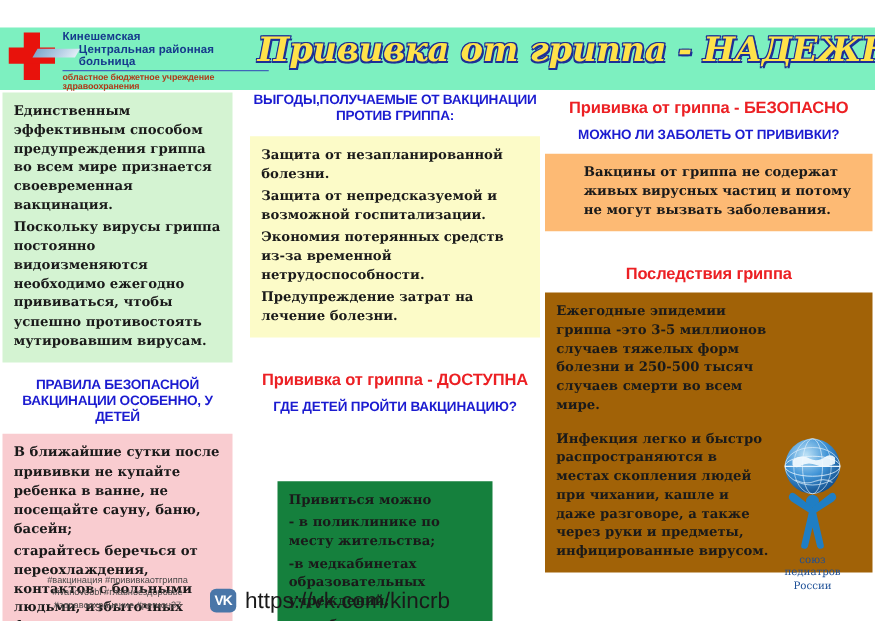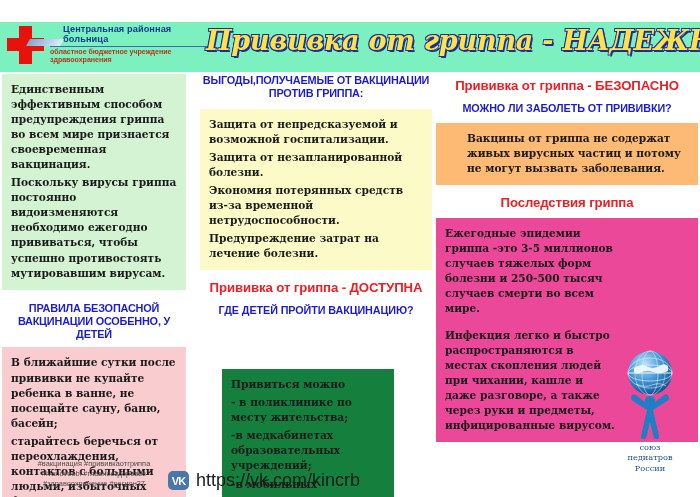--- a/index.html
+++ b/index.html
@@ -134,40 +134,41 @@
 
   .box {
     box-sizing: border-box;
     padding: 8px 9px 9px 9px;
   }
   .bg-green  { background: #d4f3d2; }
   .bg-yellow { background: #fcfbc8; }
   .bg-pink   { background: #f9ccd0; }
   .bg-magenta{ background: #15803d; margin-top: 44px; }
   .bg-lav    { background: #fdba74; padding-left: 31px; }
-  .bg-mint   { background: #ec4899; }
+  .bg-mint   { background: #a16207; }
 
   .body-text {
     font-family: "DejaVu Serif", serif;
     font-size: 10.6px;
     line-height: 1.42;
     color: #1a1a1a;
     font-weight: bold;
   }
   .body-text p { margin: 0; }
   .body-text p + p { margin-top: 0.3em; }
   .gap-p { margin-top: 1.05em !important; }
 
   .heading-red {
     text-align: center;
     font-size: 13.2px;
     font-weight: bold;
     color: #ec2024;
     line-height: 1.18;
     letter-spacing: -0.1px;
+    margin-top: 16px;
   }
   .heading-blue {
     text-align: center;
     font-size: 10.8px;
     font-weight: bold;
     color: #1b1bd0;
     line-height: 1.2;
     letter-spacing: -0.1px;
   }
   .heading-blue-big {
@@ -250,20 +251,21 @@
 
   <div class="header-band"></div>
 
   <div class="hospital-logo">
     <div class="cross-wrap">
       <div class="cross-v"></div>
       <div class="cross-h"></div>
       <div class="swoosh2"></div>
     </div>
     <div class="logo-text">
+      <div class="logo-l1">Кинешемская</div>
       <div class="logo-l2">Центральная районная больница</div>
       <div class="logo-rule"></div>
       <div class="logo-l3">областное бюджетное учреждение здравоохранения</div>
     </div>
   </div>
 
   <div class="poster-title">Прививка от гриппа - НАДЕЖНО</div>
 
   <div class="col col-left">
     <div class="box bg-green body-text">
@@ -282,22 +284,22 @@
       <p>старайтесь беречься от переохлаждения, контактов с больными людьми, избыточных физических нагрузок.</p>
     </div>
   </div>
 
   <div class="col col-mid">
     <div class="heading-blue-big">ВЫГОДЫ,ПОЛУЧАЕМЫЕ ОТ ВАКЦИНАЦИИ ПРОТИВ ГРИППА:</div>
 
     <div class="spacer-8"></div>
 
     <div class="box bg-yellow body-text">
+      <p>Защита от незапланированной болезни.</p>
       <p>Защита от непредсказуемой и возможной госпитализации.</p>
-      <p>Защита от незапланированной болезни.</p>
       <p>Экономия потерянных средств из-за временной нетрудоспособности.</p>
       <p>Предупреждение затрат на лечение болезни.</p>
     </div>
 
     <div class="spacer-10"></div>
 
     <div class="heading-red">Прививка от гриппа - ДОСТУПНА</div>
 
     <div class="spacer-8"></div>
 

